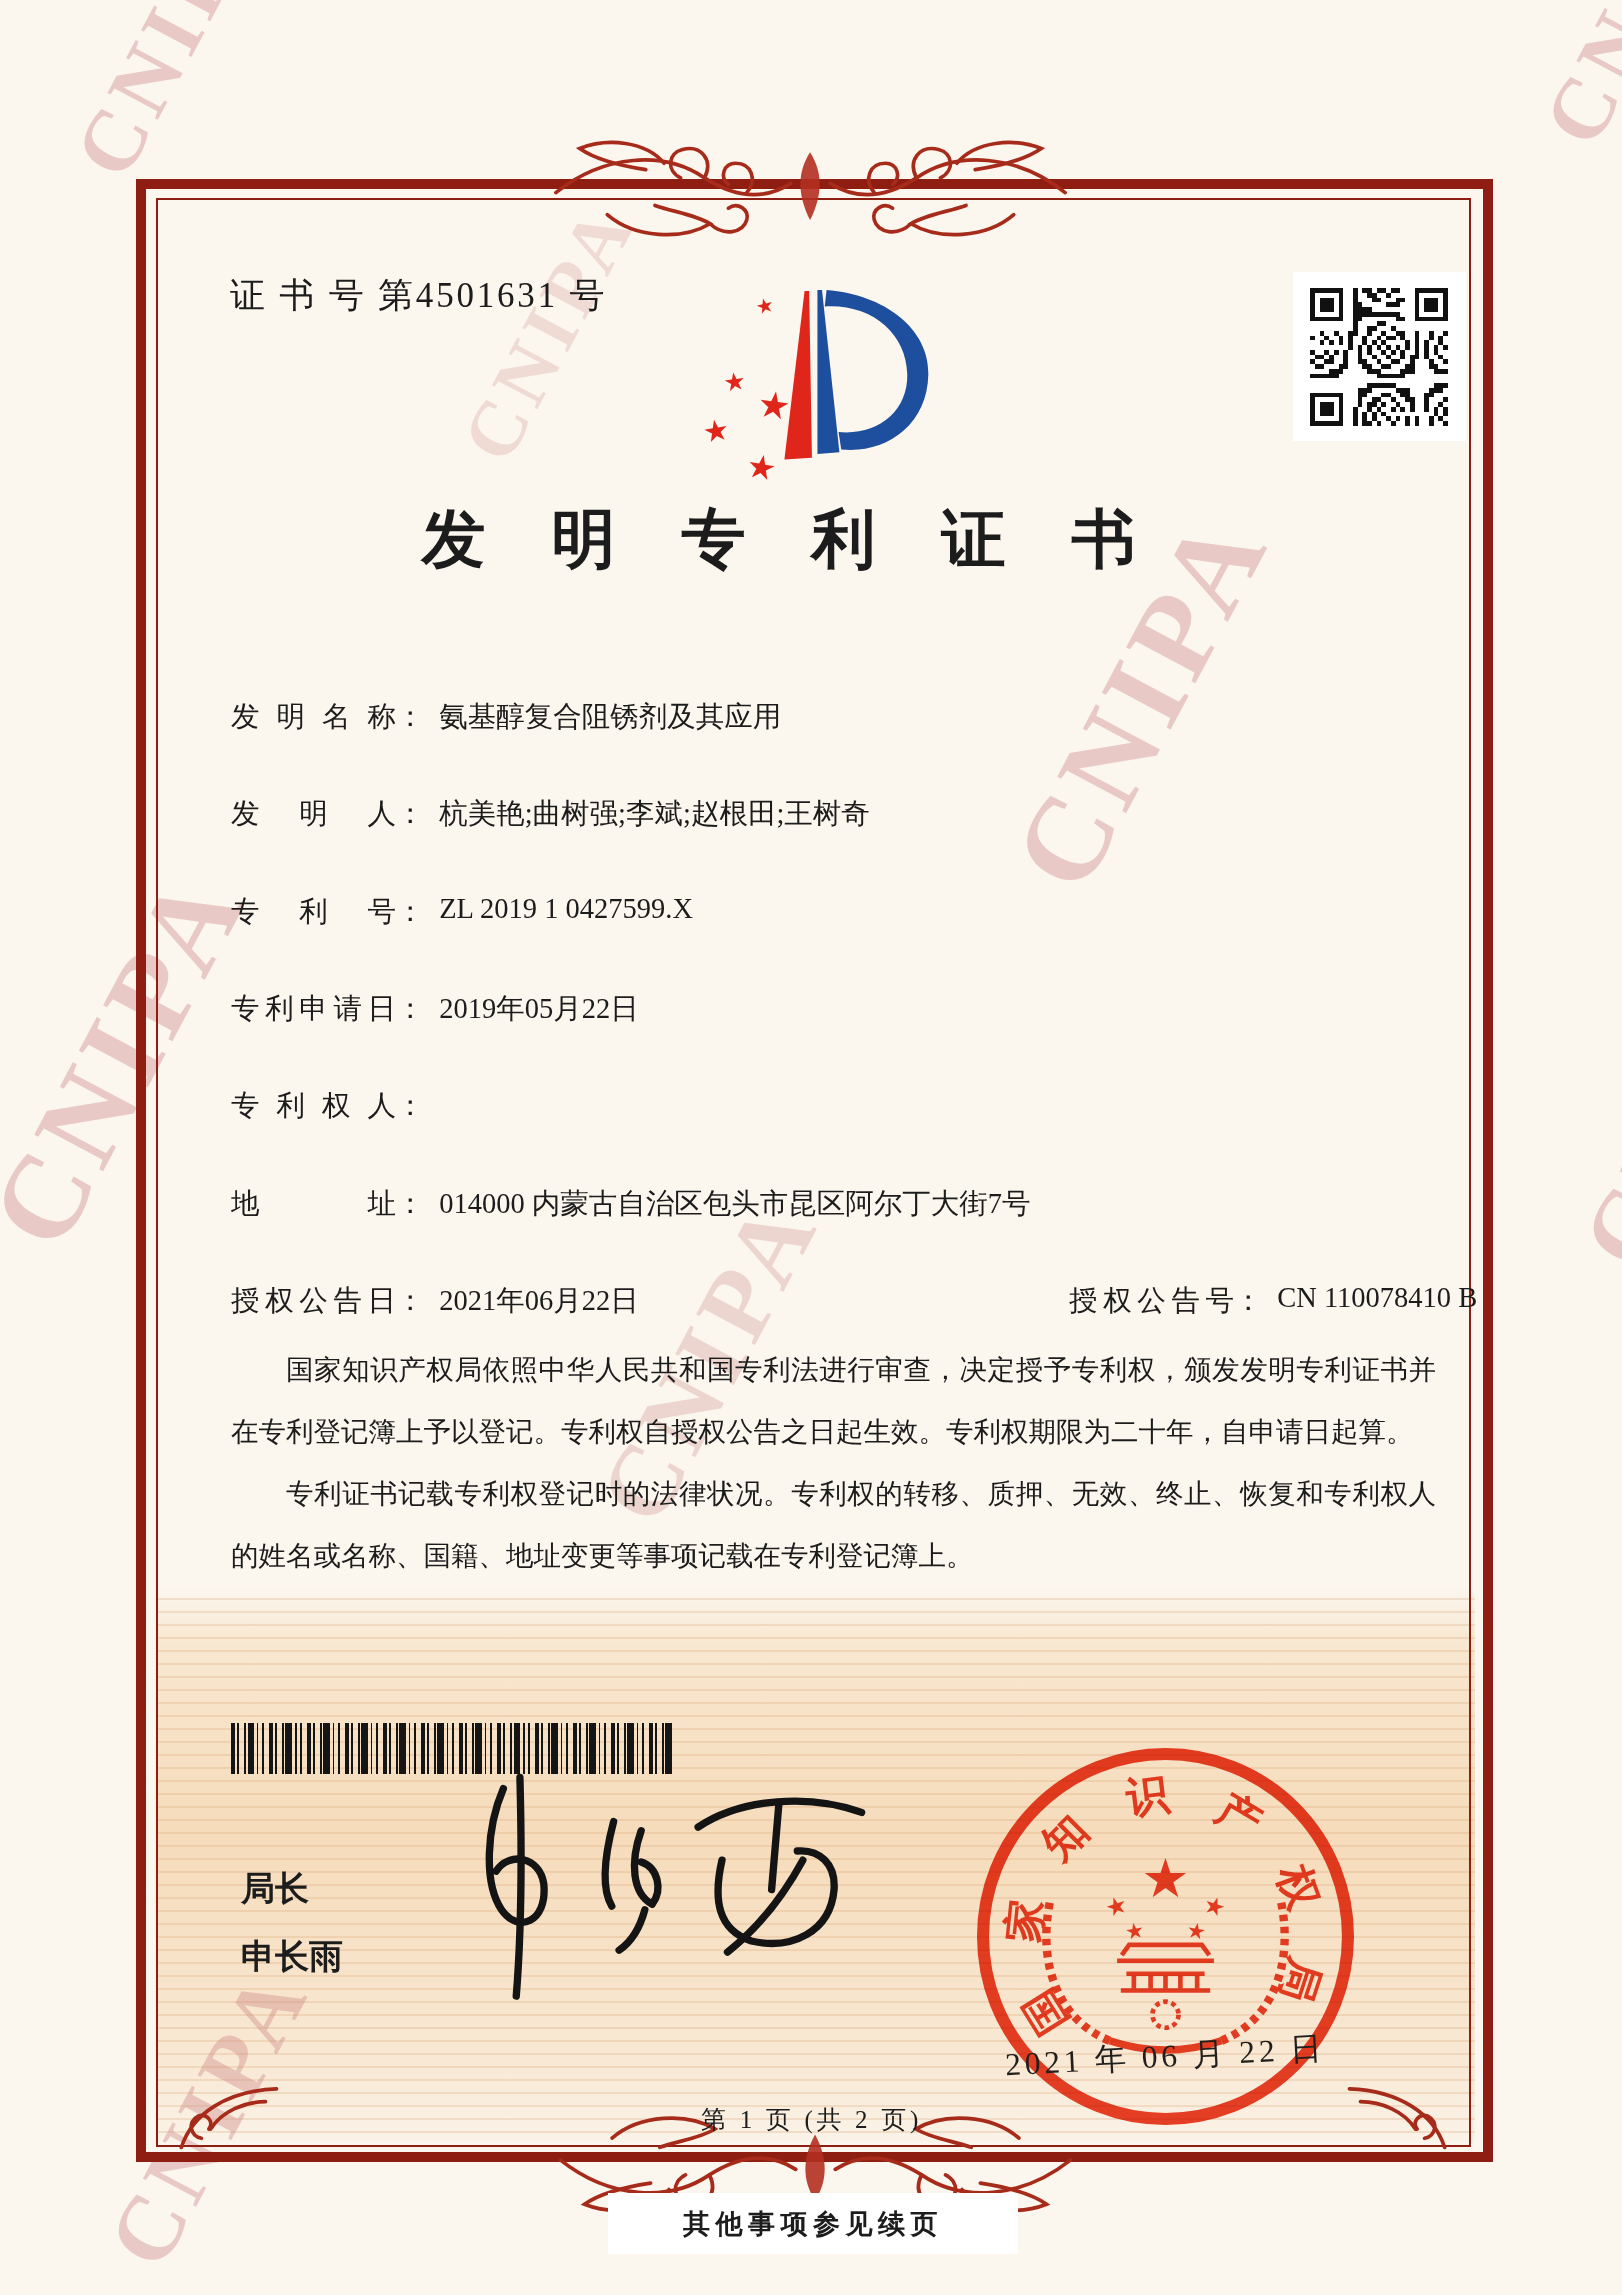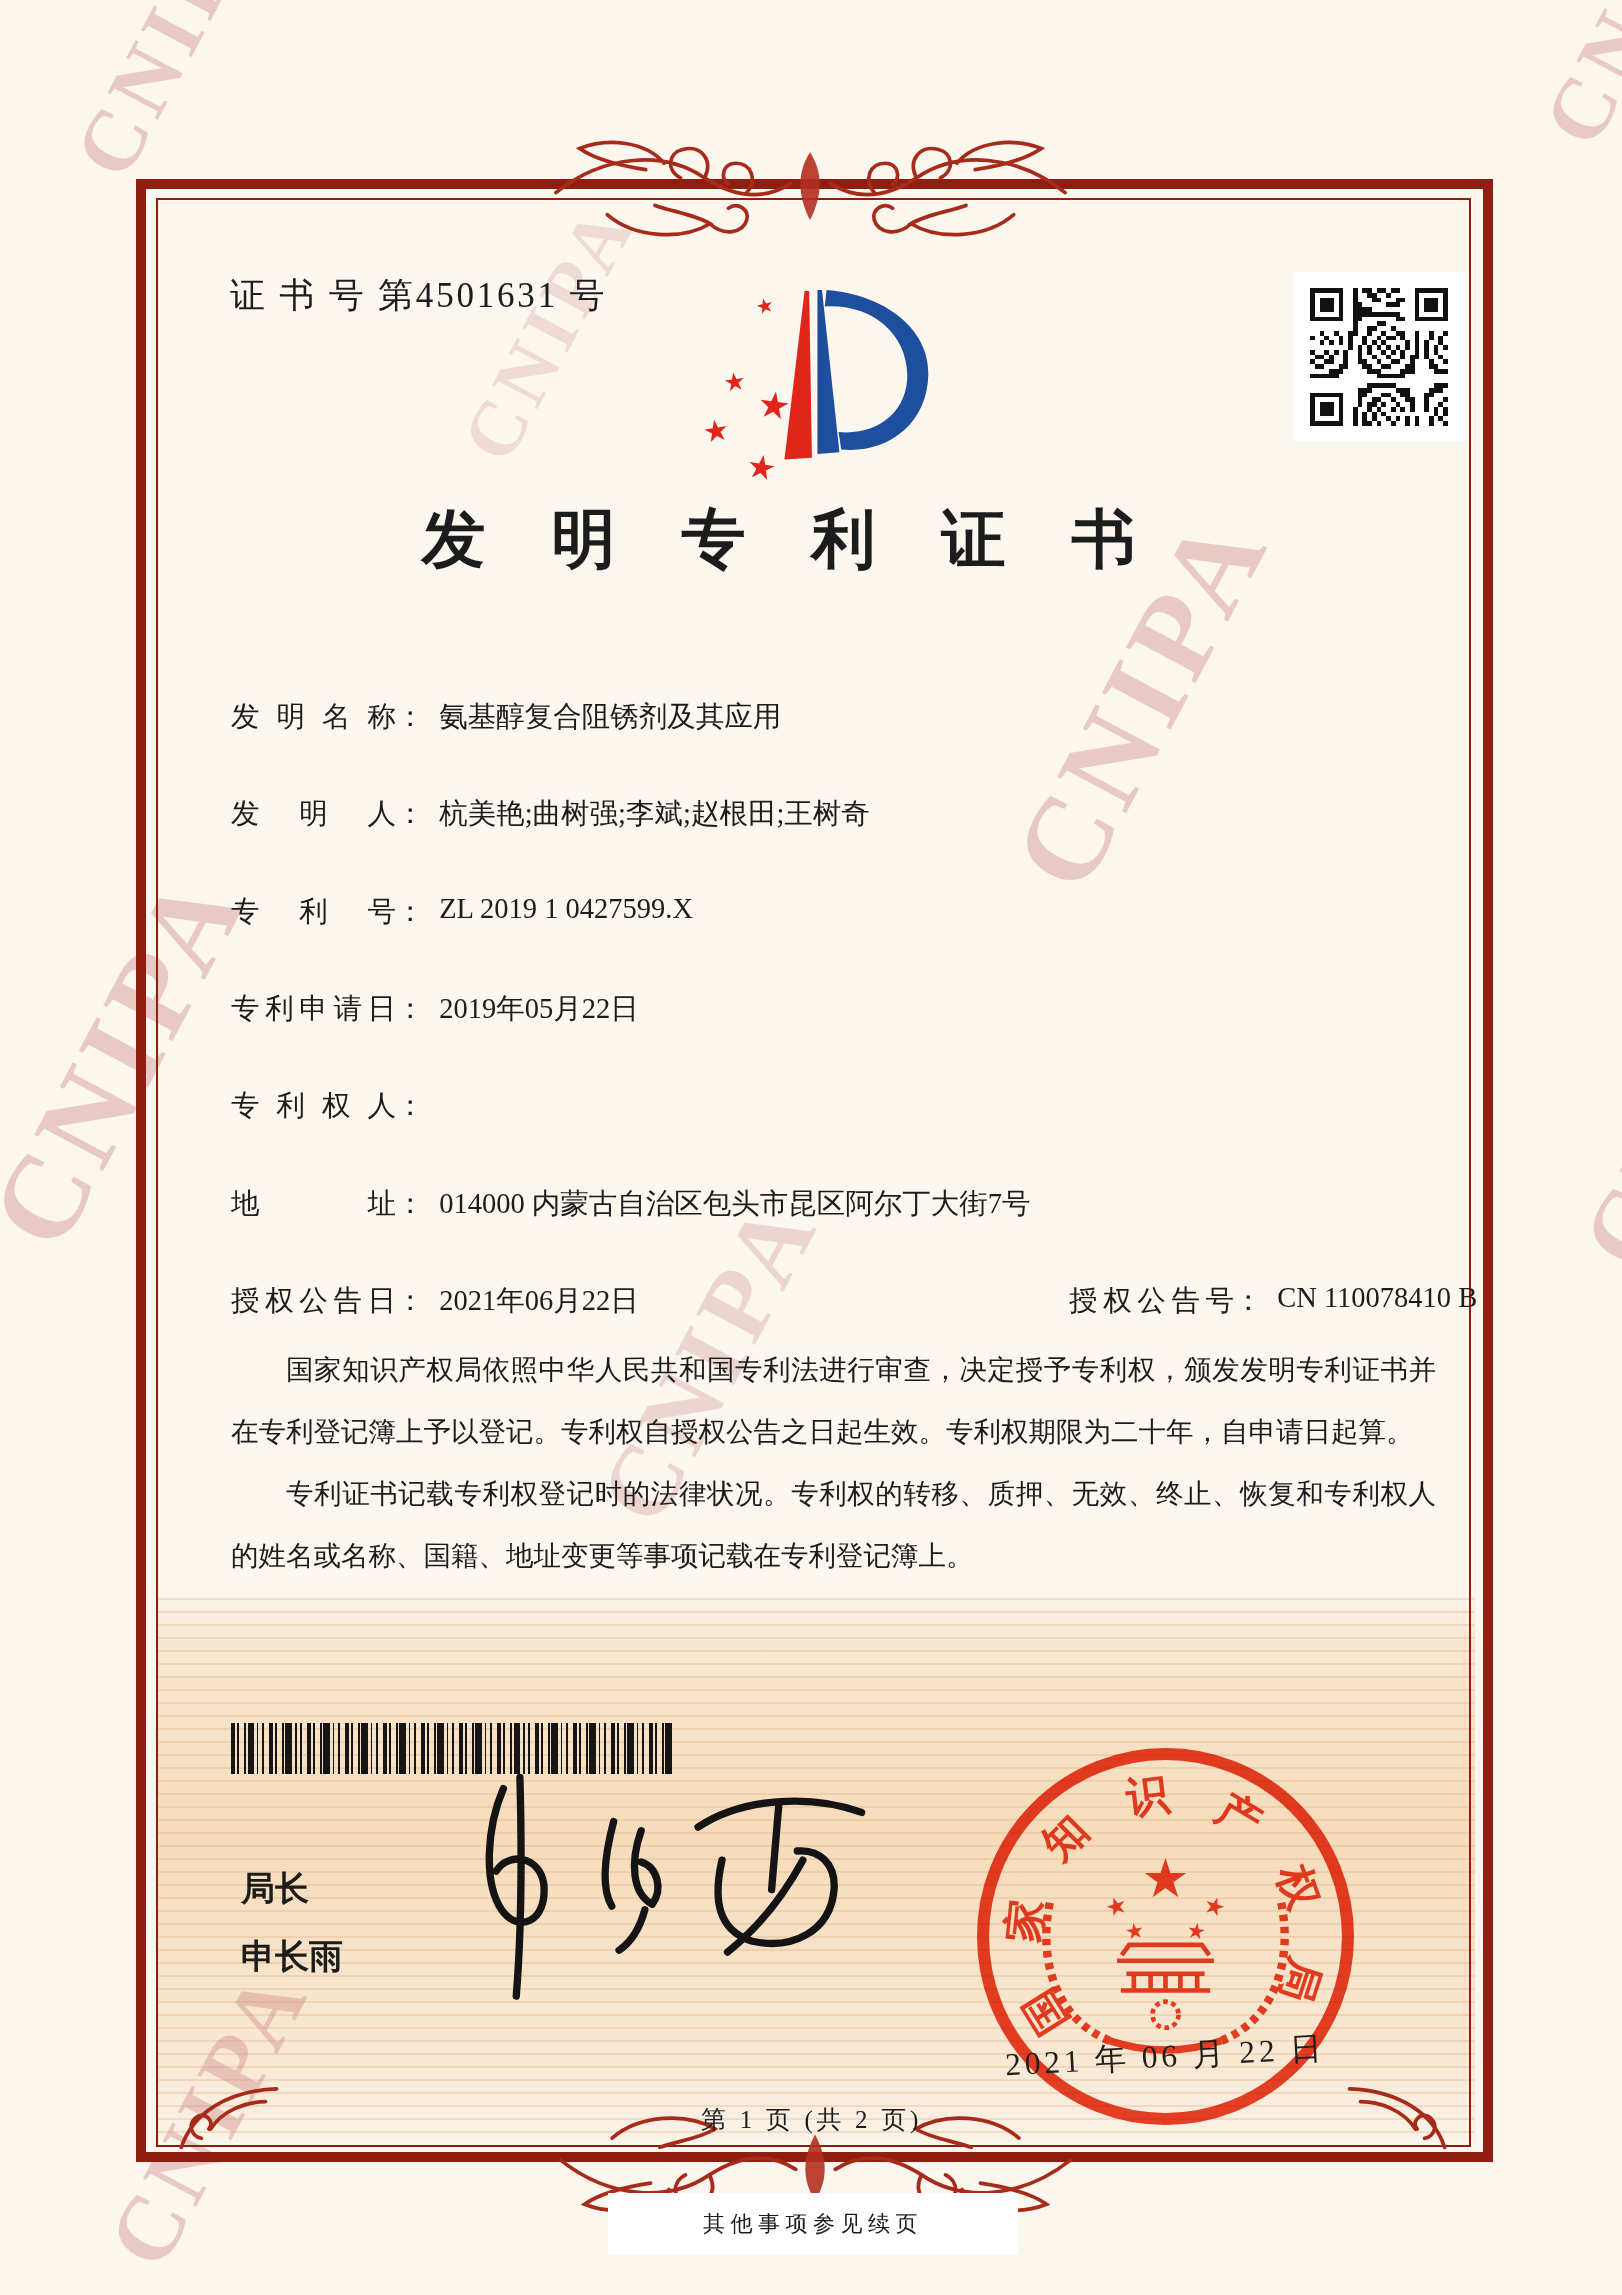--- a/index.html
+++ b/index.html
@@ -43,21 +43,21 @@
           font-family:"Liberation Sans","DejaVu Sans",sans-serif;}
   .sig-svg{position:absolute;z-index:6;left:395px;top:1772px;}
   .seal-svg{position:absolute;z-index:6;left:970px;top:1741px;mix-blend-mode:multiply;opacity:.95;}
   .qr-box{position:absolute;z-index:5;left:1293px;top:272px;width:173px;height:169px;background:#ffffff;}
   .qr-box svg{position:absolute;left:17.4px;top:15.6px;}
   .logo{position:absolute;z-index:5;left:701px;top:278px;}
   .pagefoot{position:absolute;z-index:5;left:0;top:2103px;width:1623px;text-align:center;
             font-size:25px;letter-spacing:3.7px;}
   .contnote-box{position:absolute;z-index:5;left:608px;top:2193px;width:410px;height:61px;
             background:#ffffff;display:flex;align-items:center;justify-content:center;}
-  .contnote-box span{font-size:22px;letter-spacing:5.5px;}
+  .contnote-box span{font-size:27px;letter-spacing:5.5px;font-weight:bold;}
 </style>
 </head>
 <body>
 
 <div class="page">
 
   <span class="wm" style="left:16.5px;top:-16.5px;font-size:87px;">CNIPA</span>
   <span class="wm" style="left:410px;top:287px;font-size:78px;color:rgba(204,136,136,.25);">CNIPA</span>
   <span class="wm" style="left:1486px;top:-48px;font-size:87px;">CNIPA</span>
   <span class="wm" style="left:939px;top:632px;font-size:119px;">CNIPA</span>

